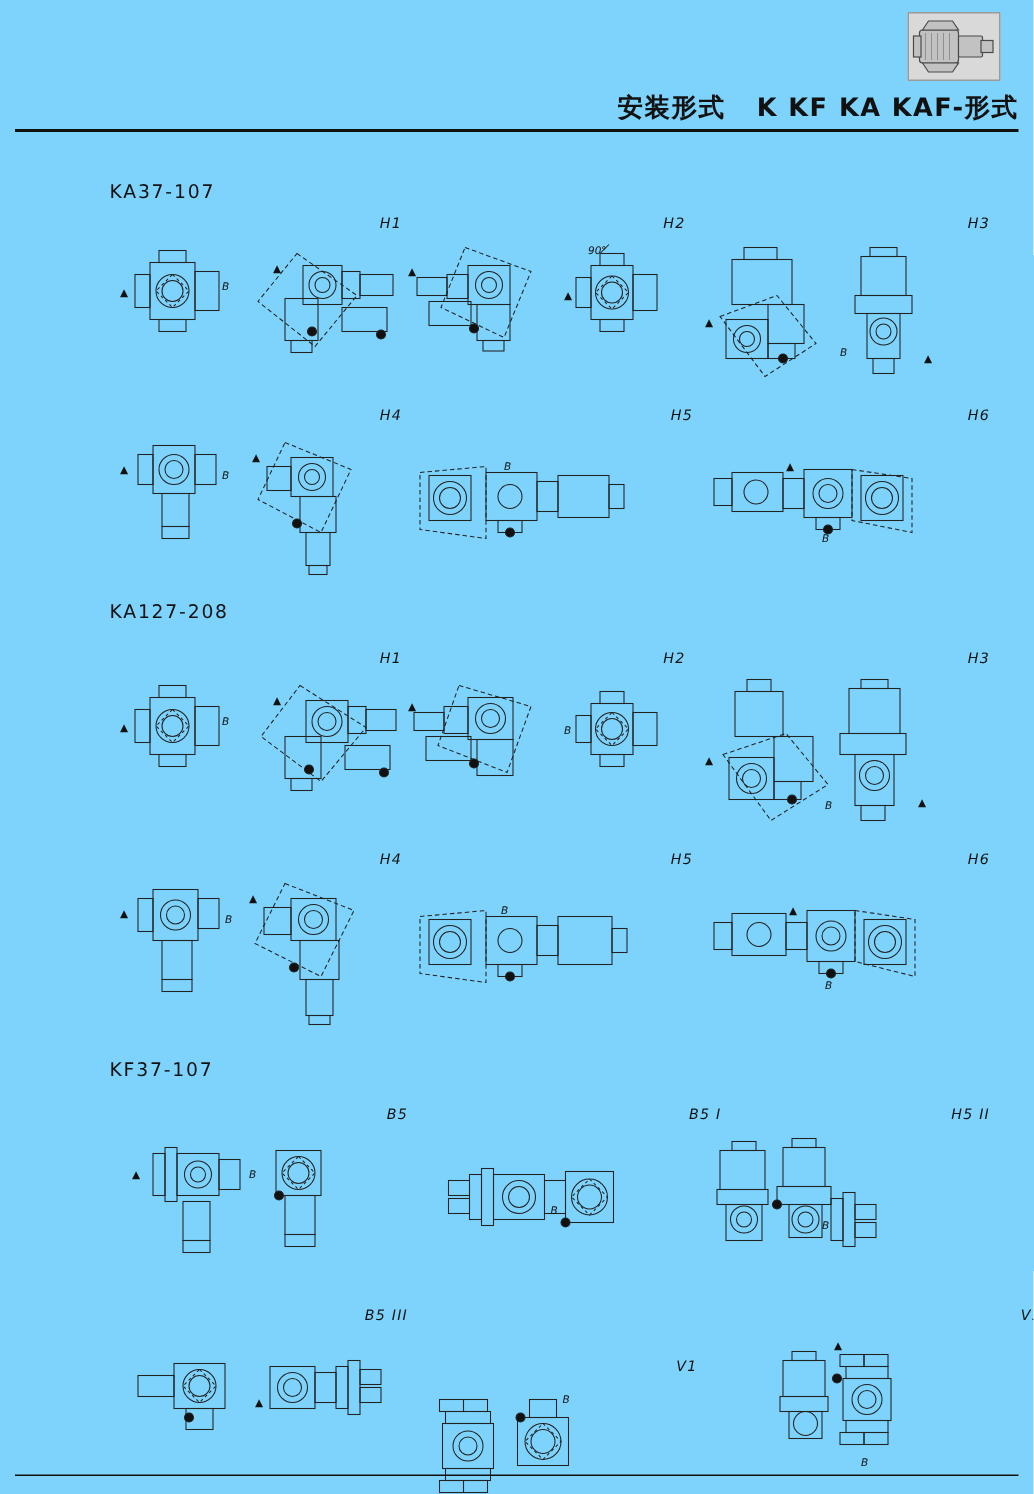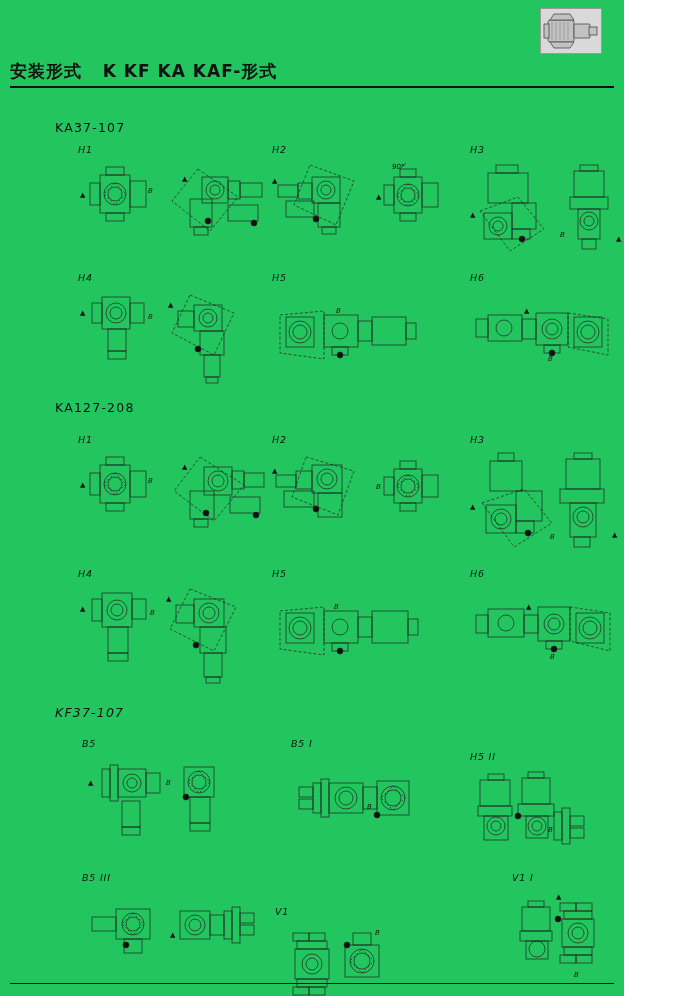--- a/index.html
+++ b/index.html
@@ -5,24 +5,25 @@
   * { box-sizing: border-box; }
   html, body {
     margin: 0; padding: 0;
     width: 689px; height: 996px;
     background: #ffffff;
     font-family: "Liberation Sans", sans-serif;
     color: #1a1a1a;
   }
   .page {
     position: relative;
-    width: 624px;
+    width: 689px;
     height: 996px;
     overflow: hidden;
-    background: #22c55e;
+    background: #7dd3fc;
+    text-align: right;
   }
 
   
   .header-logo {
     position: absolute;
     top: 8px; right: 22px;
     width: 62px; height: 46px;
   }
   .header-logo .logo-box {
     position: absolute; inset: 0;
@@ -49,20 +50,21 @@
   }
 
   
   .group-title {
     position: absolute;
     font-size: 12.5px;
     letter-spacing: 1.2px;
     color: #111;
     font-family: "DejaVu Sans", sans-serif;
     white-space: nowrap;
+    margin-left: 18px;
   }
   .cell {
     position: absolute;
     font-style: italic;
   }
   .cell-label {
     font-size: 9.5px;
     letter-spacing: 0.8px;
     color: #111;
     font-family: "DejaVu Sans", sans-serif;
@@ -474,21 +476,21 @@
           <circle cx="84" cy="48" r="3" fill="#111"></circle>
         </g>
         <g font-size="7" fill="#111" font-family="DejaVu Sans, sans-serif">
           <text x="56" y="8">▲</text>
           <text x="80" y="58">B</text>
         </g>
       </svg>
     </div>
   </div>
 
-  <div class="group-title" style="top:705px; left:55px;font-style:italic;">KF37-107</div>
+  <div class="group-title" style="top:705px; left:55px;">KF37-107</div>
 
   <div class="cell" style="top:738px; left:82px;">
     <div class="cell-label">B5</div>
     <div class="art">
       <svg width="190" height="100" viewBox="0 0 190 100">
         <g stroke="#222" fill="none" stroke-width="0.7">
           <rect x="20" y="14" width="8" height="28"></rect>
           <rect x="28" y="10" width="8" height="36"></rect>
           <rect x="36" y="14" width="28" height="28"></rect>
           <circle cx="50" cy="28" r="9"></circle>
@@ -531,21 +533,21 @@
           <path d="M102 17 l12 12 l-12 12 l-12 -12 z" stroke-dasharray="2 2"></path>
           <circle cx="86" cy="46" r="3" fill="#111"></circle>
         </g>
         <g font-size="7" fill="#111" font-family="DejaVu Sans, sans-serif">
           <text x="76" y="40">B</text>
         </g>
       </svg>
     </div>
   </div>
 
-  <div class="cell" style="top:738px; left:470px;margin-top:13px;">
+  <div class="cell" style="top:738px; left:470px;">
     <div class="cell-label">H5 II</div>
     <div class="art">
       <svg width="190" height="90" viewBox="0 0 190 90">
         <g stroke="#222" fill="none" stroke-width="0.7">
           <rect x="10" y="12" width="30" height="26"></rect>
           <rect x="18" y="6" width="16" height="6"></rect>
           <rect x="8" y="38" width="34" height="10"></rect>
           <rect x="14" y="48" width="24" height="24"></rect>
           <circle cx="26" cy="58" r="9"></circle>
           <circle cx="26" cy="58" r="5"></circle>

